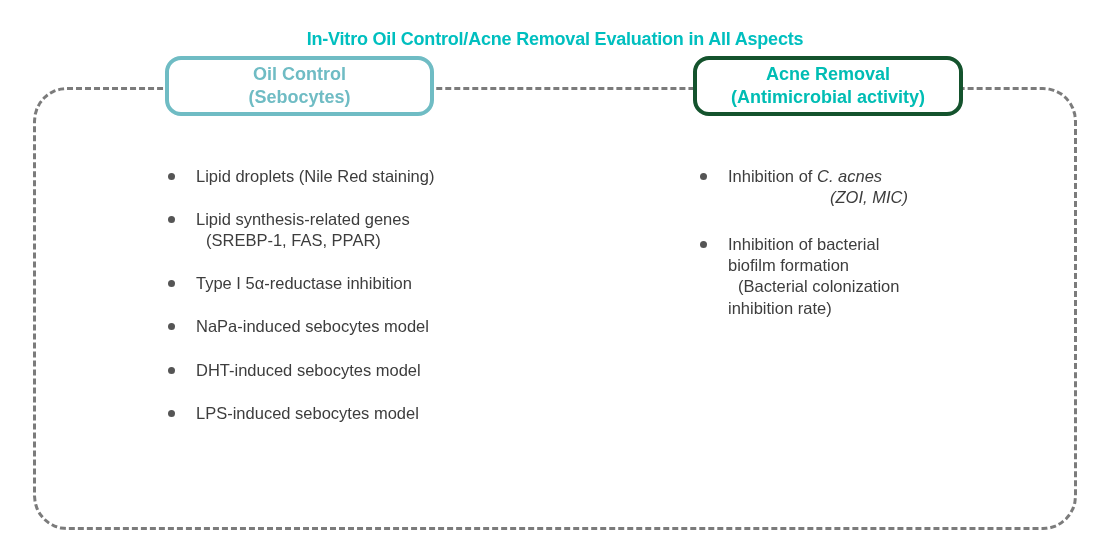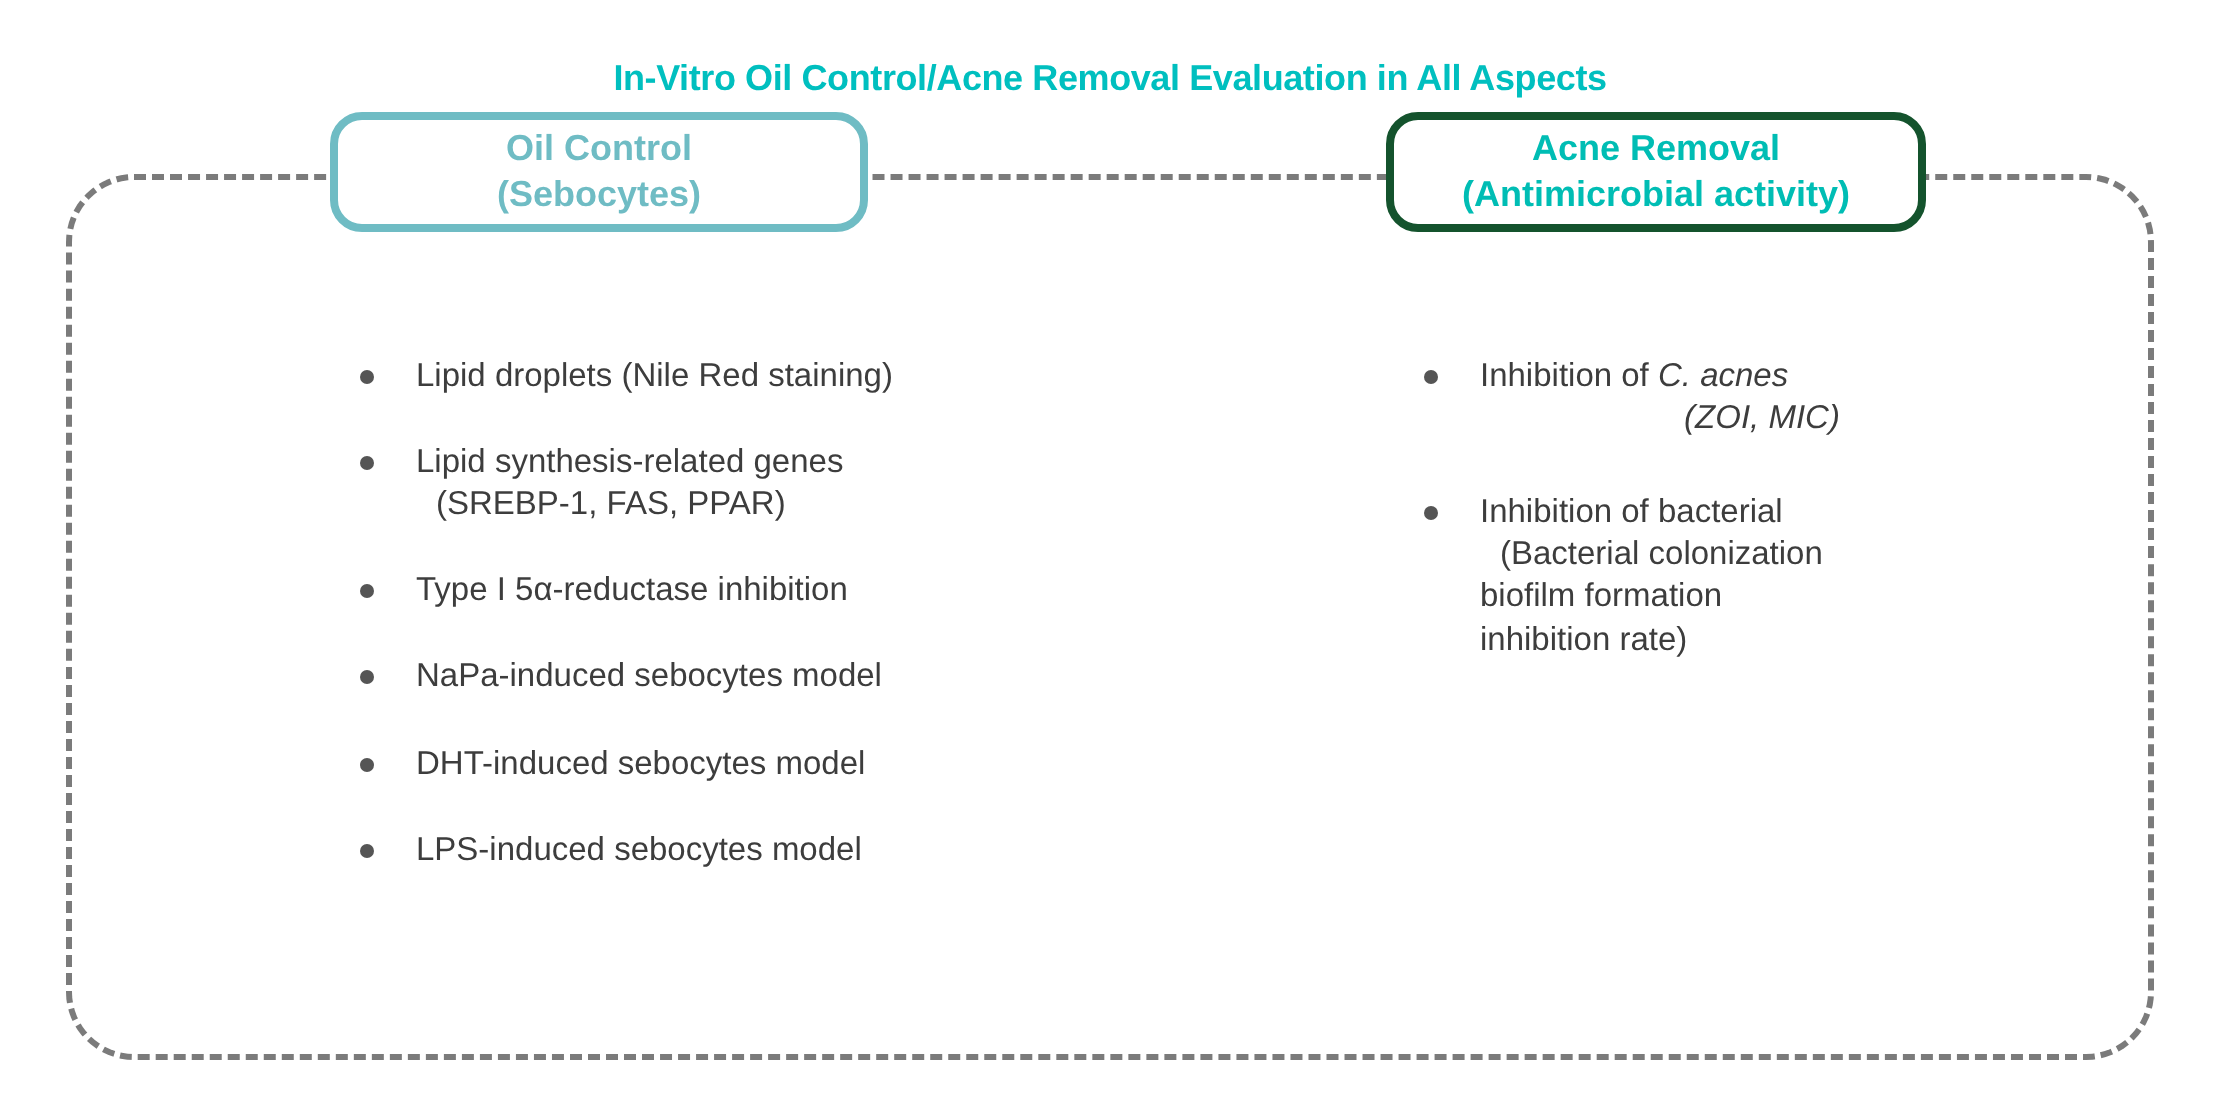--- a/index.html
+++ b/index.html
@@ -70,21 +70,21 @@
   #box-acne-removal {
     left: 33px;
     width: 270px;
     border: 4px solid #14532d;
     color: #00bdb4;
   }
 
   .bullet-list {
     position: absolute;
     top: 166px;
-    margin: 12px;
+    margin: 0;
     padding: 0;
     list-style: none;
   }
   #list-oil-control  { left: 36px; width: 400px; }
   #list-acne-removal { left: 40px; width: 300px; }
 
   .bullet-item {
     position: relative;
     padding-left: 28px;
     margin-bottom: 22px;
@@ -160,18 +160,18 @@
   </div>
   <ul class="bullet-list" id="list-acne-removal">
       <li class="bullet-item">
         <span class="dot"></span>
         <span class="line">Inhibition of <span class="ital">C. acnes</span></span>
         <span class="line indent ital">(ZOI, MIC)</span>
       </li>
       <li class="bullet-item">
         <span class="dot"></span>
         <span class="line">Inhibition of bacterial</span>
+        <span class="line">biofilm formation</span>
         <span class="line indent">(Bacterial colonization</span>
-        <span class="line">biofilm formation</span>
         <span class="line">inhibition rate)</span>
       </li>
     </ul>
 </div>
 
 </body></html>

